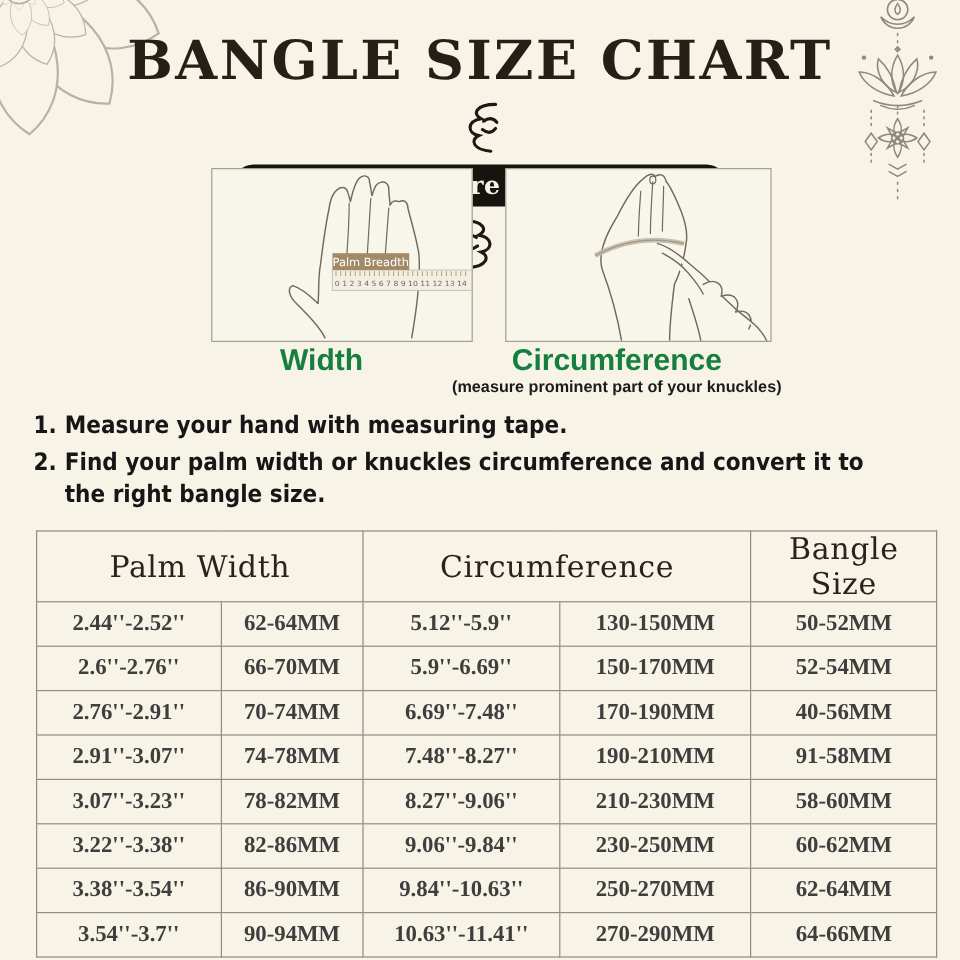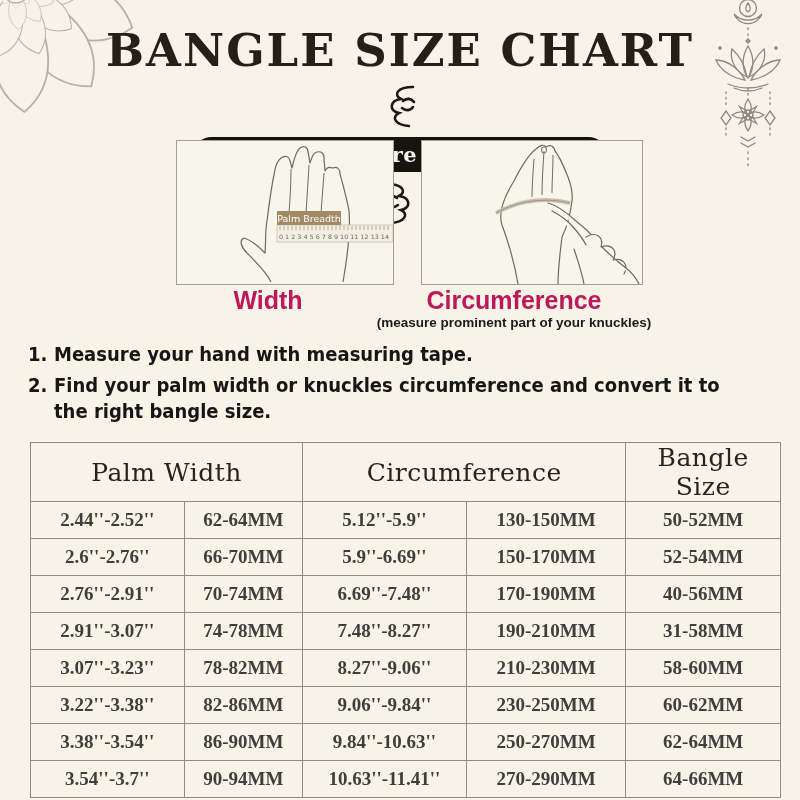--- a/index.html
+++ b/index.html
@@ -17,21 +17,21 @@
   .banner-row{position:absolute;top:84px;left:0;width:100%;display:flex;
               justify-content:center;align-items:center;gap:9px;flex-direction:column;}
   .pill{background:#17130e;color:#f7f3e7;border-radius:18px;padding:4px 24px;
         font-family:"DejaVu Serif","Liberation Serif",serif;font-weight:700;
         font-size:21px;letter-spacing:0.5px;line-height:27px;}
 
   
   .figbox{position:absolute;top:140px;height:143px;border:1px solid #a29e92;background:#f8f5ea;padding-left:34px;}
   .figbox.width{left:176px;width:182px;}
   .figbox.circ{left:421px;width:186px;}
-  .caption{position:absolute;top:286px;font-weight:700;font-size:25px;color:#be185d;text-align:center;}
+  .caption{position:absolute;top:286px;font-weight:700;font-size:25px;color:#15803d;text-align:center;}
   .caption.width{left:176px;width:184px;}
   .caption.circ{left:391px;width:246px;}
   .caption-note{position:absolute;top:315px;left:341px;width:346px;text-align:center;
                 font-weight:700;font-size:13.5px;color:#1b1b1b;}
 
   
   .instructions{position:absolute;top:341px;left:28px;width:716px;}
   .inst{display:flex;margin-bottom:5px;}
   .inst-num{flex:none;width:26px;font-weight:700;font-size:20px;line-height:26px;
             color:#161616;font-stretch:condensed;font-family:"DejaVu Sans","Liberation Sans",sans-serif;}
@@ -258,21 +258,21 @@
           <td>70-74MM</td>
           <td>6.69''-7.48''</td>
           <td>170-190MM</td>
           <td>40-56MM</td>
       </tr>
       <tr>
         <td>2.91''-3.07''</td>
           <td>74-78MM</td>
           <td>7.48''-8.27''</td>
           <td>190-210MM</td>
-          <td>31-58MM</td>
+          <td>91-58MM</td>
       </tr>
       <tr>
         <td>3.07''-3.23''</td>
           <td>78-82MM</td>
           <td>8.27''-9.06''</td>
           <td>210-230MM</td>
           <td>58-60MM</td>
       </tr>
       <tr>
         <td>3.22''-3.38''</td>

